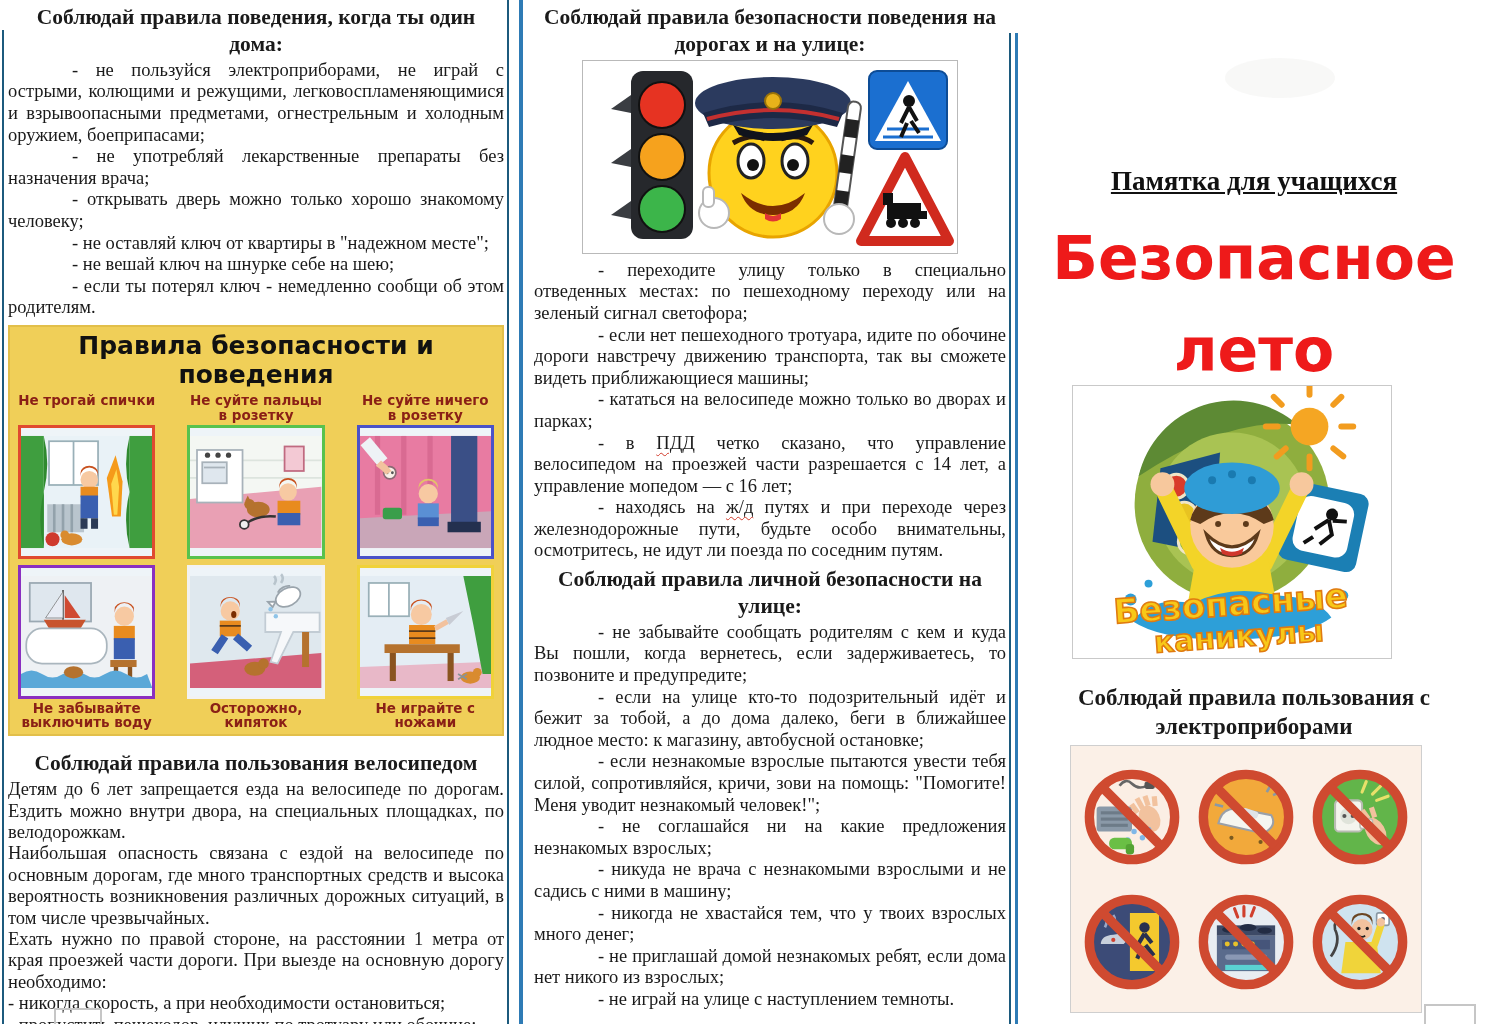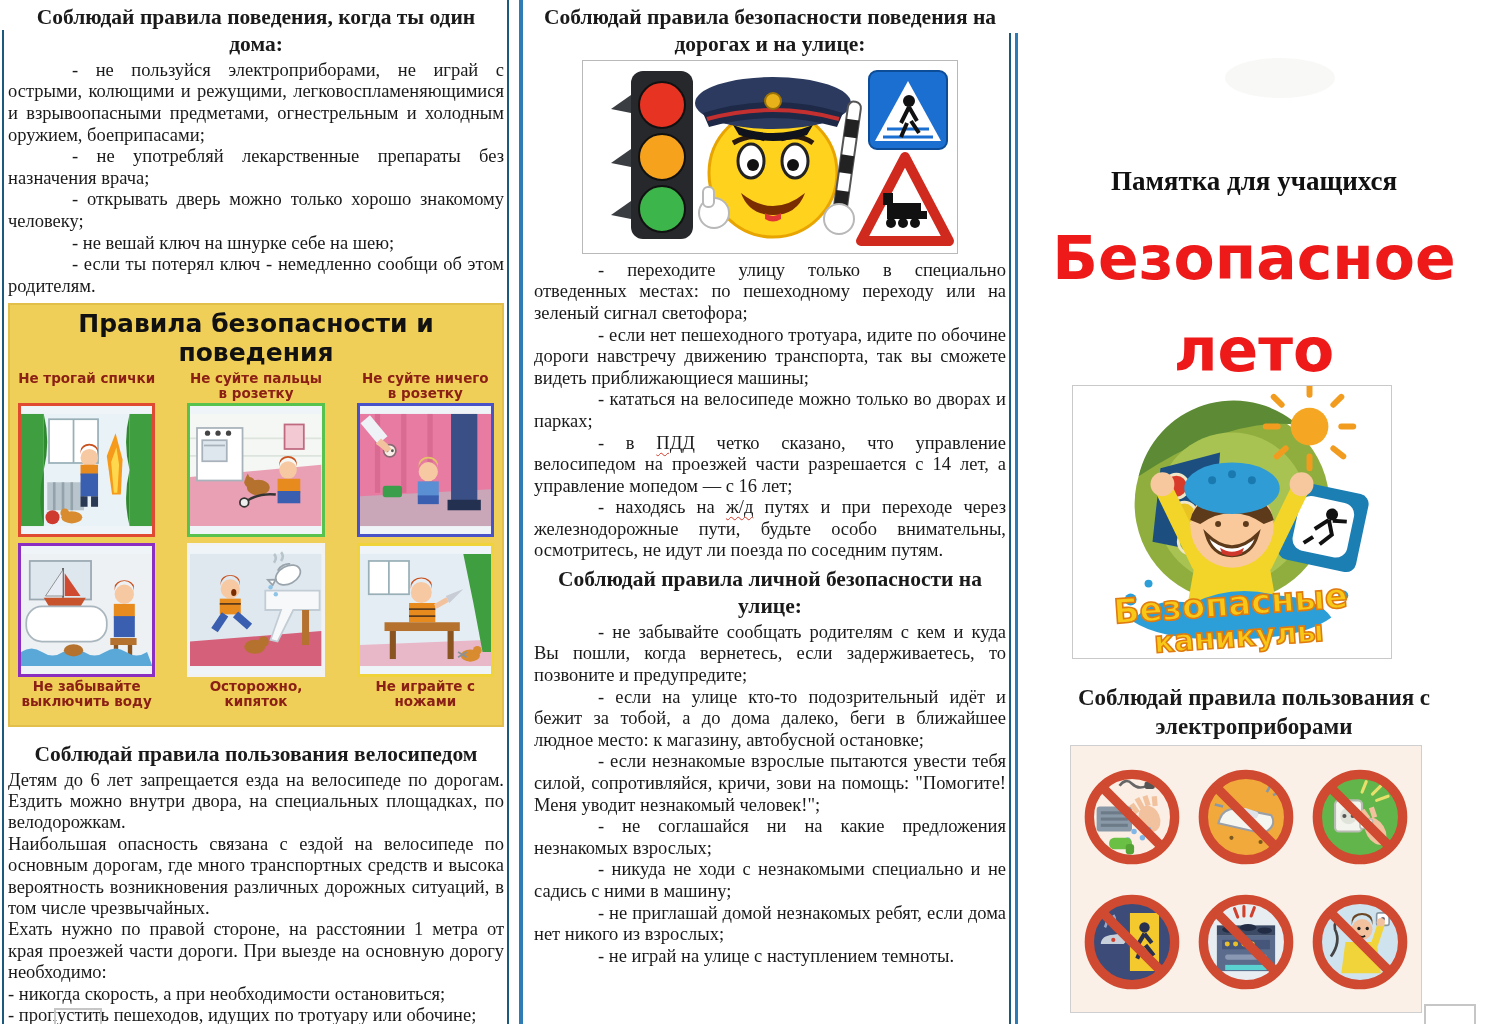--- a/index.html
+++ b/index.html
@@ -10,32 +10,32 @@
   
   .col{position:absolute;top:0;}
   #col1{left:8px;width:496px;}
   #col2{left:534px;width:472px;}
   #col3{left:1020px;width:468px;height:1024px;}
   h2.sec{font-size:21.5px;font-weight:bold;text-align:center;margin:4px 0 2px 0;line-height:1.25;}
   p.b{font-size:18.5px;line-height:21.6px;text-align:justify;margin:0;text-indent:64px;}
   p.f{font-size:18.5px;line-height:21.4px;text-align:justify;margin:0;text-indent:0;}
   .sq{text-decoration:underline;text-decoration-style:wavy;text-decoration-color:#d23a2a;text-decoration-thickness:1px;text-underline-offset:3px;}
   
-  .poster{background:#f0cf58;border:2px solid #e2bf4a;margin:6px 0 2px 0;padding:4px 8px 14px 8px;}
+  .poster{background:#f0cf58;border:2px solid #e2bf4a;margin:6px 0 2px 0;padding:4px 8px 2px 8px;}
   .poster-title{font-family:"DejaVu Sans",sans-serif;font-weight:bold;font-size:25px;text-align:center;color:#111;margin:0 0 2px 0;}
   .pgrid{display:grid;grid-template-columns:1fr 1fr 1fr;column-gap:8px;gap:32px;}
   .pcap{font-family:"DejaVu Sans",sans-serif;font-weight:bold;font-size:13.5px;color:#8a2016;text-align:center;line-height:1.1;padding:2px 0;}
   .panel{height:128px;background:#eef4f8;}
   .pb{border-style:solid;border-width:3px;}
   .panel svg{display:block;width:100%;height:100%;}
   
   .imgbox{width:374px;height:192px;border:1px solid #b9b9b9;background:#fff;margin:2px auto 6px auto;}
   .imgbox svg{display:block;width:100%;height:100%;}
   
-  .subtitle{position:absolute;left:0;width:100%;top:166px;text-align:center;font-size:27px;font-weight:bold;color:#111;}
+  .subtitle{position:absolute;left:0;width:100%;top:166px;text-align:center;font-size:27px;font-weight:bold;color:#111;text-decoration:underline;}
   .bigtitle{position:absolute;left:0;width:100%;top:212px;text-align:center;color:#ee1a1a;
             font-family:"DejaVu Sans",sans-serif;font-weight:bold;font-size:60px;line-height:92px;}
   .logobox{position:absolute;left:52px;top:385px;width:318px;height:272px;border:1px solid #c9c9c9;background:#fff;}
   .logobox svg{display:block;width:100%;height:100%;}
   .eheading{position:absolute;left:0;width:100%;top:684px;text-align:center;font-size:23px;font-weight:bold;line-height:1.25;}
   .epanel{position:absolute;left:50px;top:745px;width:352px;height:268px;background:#fbf0e7;border:1px solid #cfcfcf;
           display:grid;grid-template-columns:1fr 1fr 1fr;grid-template-rows:1fr 1fr;align-items:center;justify-items:center;padding:8px 4px;box-sizing:border-box;}
   .epanel svg{width:104px;height:104px;}
   
   .handle{position:absolute;border:2px solid #c6c6c6;background:transparent;}
@@ -49,20 +49,21 @@
 <div class="vline" style="left:519px;width:4px;background:#2e7bb5;"></div>
 <div class="vline" style="left:1009px;top:33px;width:2px;background:#1c5a7d;"></div>
 <div class="vline" style="left:1015px;top:33px;width:3px;background:#2e7bb5;"></div>
 <div class="smudge"></div>
 
 <div id="col1" class="col">
   <h2 class="sec">Соблюдай правила поведения, когда ты один дома:</h2>
   <p class="b">- не пользуйся электроприборами, не играй с острыми, колющими и режущими, легковоспламеняющимися и взрывоопасными предметами, огнестрельным и холодным оружием, боеприпасами;</p>
   <p class="b">- не употребляй лекарственные препараты без назначения врача;</p>
   <p class="b">- открывать дверь можно только хорошо знакомому человеку;</p>
+  <p class="b">- не оставляй ключ от квартиры в "надежном месте";</p>
   <p class="b">- не вешай ключ на шнурке себе на шею;</p>
   <p class="b">- если ты потерял ключ - немедленно сообщи об этом родителям.</p>
 
   <div class="poster">
     <div class="poster-title">Правила безопасности и поведения</div>
     <div class="pgrid">
       <div class="pcap">Не трогай  спички</div>
       <div class="pcap">Не суйте пальцы в розетку</div>
       <div class="pcap">Не суйте ничего в розетку</div>
     </div>
@@ -297,21 +298,22 @@
   <p class="b">- если нет пешеходного тротуара, идите по обочине дороги навстречу движению транспорта, так вы сможете видеть приближающиеся машины;</p>
   <p class="b">- кататься на велосипеде можно только во дворах и парках;</p>
   <p class="b"><span>- в </span><span class="sq">ПДД</span><span> четко сказано, что управление велосипедом на проезжей части разрешается с 14 лет, а управление мопедом — с 16 лет;</span></p>
   <p class="b"><span>- находясь на </span><span class="sq">ж/д</span><span> путях и при переходе через железнодорожные пути, будьте особо внимательны, осмотритесь, не идут ли поезда по соседним путям.</span></p>
 
   <h2 class="sec">Соблюдай правила личной безопасности на улице:</h2>
   <p class="b">- не забывайте сообщать родителям с кем и куда Вы пошли, когда вернетесь, если задерживаетесь, то позвоните и предупредите;</p>
   <p class="b">- если на улице кто-то подозрительный идёт и бежит за тобой, а до дома далеко, беги в ближайшее людное место: к магазину, автобусной остановке;</p>
   <p class="b">- если незнакомые взрослые пытаются увести тебя силой, сопротивляйся, кричи, зови на помощь: "Помогите! Меня уводит незнакомый человек!";</p>
   <p class="b">- не соглашайся ни на какие предложения незнакомых взрослых;</p>
-  <p class="b">- никуда не ходи с незнакомыми специально и не садись с ними в машину;</p>
+  <p class="b">- никуда не врача с незнакомыми взрослыми и не садись с ними в машину;</p>
+  <p class="b">- никогда не хвастайся тем, что у твоих взрослых много денег;</p>
   <p class="b">- не приглашай домой незнакомых ребят, если дома нет никого из взрослых;</p>
   <p class="b">- не играй на улице с наступлением темноты.</p>
 </div>
 
 <div id="col3" class="col">
   <div class="subtitle">Памятка для учащихся</div>
   <div class="bigtitle">
     <div>Безопасное</div>
     <div>лето</div>
   </div>

